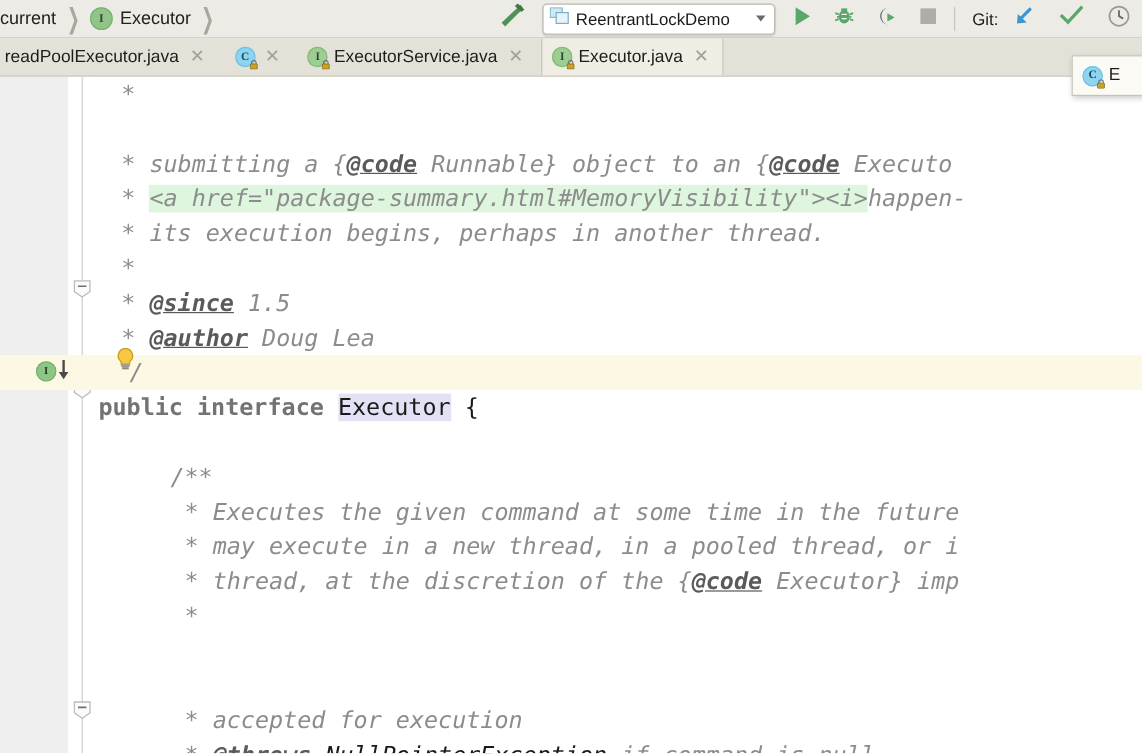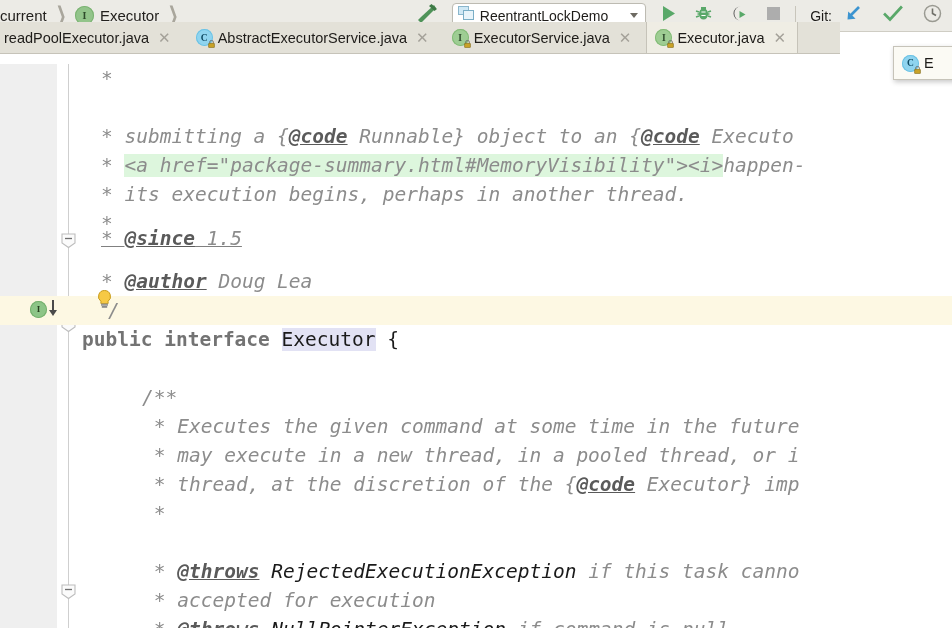--- a/index.html
+++ b/index.html
@@ -78,22 +78,22 @@
     width: 1px; height: 20px; background: #c8c5bb;
     margin: 0 14px;
   }
   .git-label {
     font-size: 14px; color: #1d1b18; margin-right: 12px;
     white-space: nowrap;
   }
 
   
   .tabbar {
-    position: absolute; left: 0; top: 22px;
-    width: 840px; height: 32px;
+    position: absolute; left: 0; top: 32px;
+    width: 952px; height: 32px;
     background: #e3e1d8;
     border-bottom: 1px solid #c6c3b9;
     display: flex; align-items: flex-start;
     box-sizing: border-box;
     overflow: hidden;
   }
   .tab {
     display: flex; align-items: center;
     padding: 0 8px;
     height: 31px;
@@ -330,21 +330,20 @@
     </div>
 
     <div class="tab" style="margin-left:6px;">
       <span class="file-icon cls">
         <span>C</span>
         <svg class="lock-badge" viewBox="0 0 7 8">
           <path d="M1.6 3.4 V2.3 a1.9 1.9 0 0 1 3.8 0 V3.4" fill="none" stroke="#6f6f6f" stroke-width="0.9"></path>
           <rect x="0.6" y="3.3" width="5.8" height="4.3" rx="0.6" fill="#c9a227" stroke="#7a6414" stroke-width="0.6"></rect>
         </svg>
       </span>
-      <span class="tab-label">AbstractExecutorService.java</span>
       <span class="tab-close">✕</span>
     </div>
 
     <div class="tab" style="margin-left:4px;">
       <span class="file-icon iface">
         <span>I</span>
         <svg class="lock-badge" viewBox="0 0 7 8">
           <path d="M1.6 3.4 V2.3 a1.9 1.9 0 0 1 3.8 0 V3.4" fill="none" stroke="#6f6f6f" stroke-width="0.9"></path>
           <rect x="0.6" y="3.3" width="5.8" height="4.3" rx="0.6" fill="#c9a227" stroke="#7a6414" stroke-width="0.6"></rect>
         </svg>
@@ -421,29 +420,28 @@
         <rect x="6.8" y="17" width="5.4" height="1.8" fill="#8a8a8a"></rect>
       </svg>
     </div>
 
     <div class="code-pane">
         <div class="line" style="top: 0px; left: 21px;"><span class="cmt">*</span></div>
         <div class="line" style="top: 58px; left: 21px;"><span class="cmt">* submitting a {</span><span class="jdoc-tag">@code</span><span class="cmt"> Runnable} object to an {</span><span class="jdoc-tag">@code</span><span class="cmt"> Executo</span></div>
         <div class="line" style="top: 87px; left: 21px;"><span class="cmt">* </span><span class="tag">&lt;a href="package-summary.html#MemoryVisibility"&gt;&lt;i&gt;</span><span class="cmt">happen-</span></div>
         <div class="line" style="top: 116px; left: 21px;"><span class="cmt">* its execution begins, perhaps in another thread.</span></div>
         <div class="line" style="top: 145px; left: 21px;"><span class="cmt">*</span></div>
-        <div class="line" style="top: 160px; left: 21px; text-decoration: underline;"><span class="cmt">* </span><span class="jdoc-tag">@since</span><span class="cmt"> 1.5</span></div>
+        <div class="line" style="top: 174px; left: 21px;"><span class="cmt">* </span><span class="jdoc-tag">@since</span><span class="cmt"> 1.5</span></div>
         <div class="line" style="top: 203px; left: 21px;"><span class="cmt">* </span><span class="jdoc-tag">@author</span><span class="cmt"> Doug Lea</span></div>
         <div class="line" style="top: 232px; left: 28px;"><span class="cmt">/</span></div>
         <div class="line" style="top: 261px; left: 2px;"><span class="kw">public interface </span><span class="ident-hl">Executor</span><span class="plain"> {</span></div>
         <div class="line" style="top: 290px; left: 21px;"></div>
         <div class="line" style="top: 319px; left: 62px;"><span class="cmt">/**</span></div>
         <div class="line" style="top: 348px; left: 62px;"><span class="cmt"> * Executes the given command at some time in the future</span></div>
         <div class="line" style="top: 377px; left: 62px;"><span class="cmt"> * may execute in a new thread, in a pooled thread, or i</span></div>
         <div class="line" style="top: 406px; left: 62px;"><span class="cmt"> * thread, at the discretion of the {</span><span class="jdoc-tag">@code</span><span class="cmt"> Executor} imp</span></div>
         <div class="line" style="top: 435px; left: 62px;"><span class="cmt"> *</span></div>
-        <div class="line" style="top: 493px; left: 62px;"><span class="cmt"> * </span><span class="jdoc-tag">@throws</span><span class="cmt"> </span><span class="cmt-dark">RejectedExecutionException</span><span class="cmt"> if this task canno</span></div>
         <div class="line" style="top: 522px; left: 62px;"><span class="cmt"> * accepted for execution</span></div>
         <div class="line" style="top: 551px; left: 62px;"><span class="cmt"> * </span><span class="jdoc-tag">@throws</span><span class="cmt"> </span><span class="cmt-dark">NullPointerException</span><span class="cmt"> if command is null</span></div>
       </div>
 
   </div>
 </div>
 
 </body></html>

